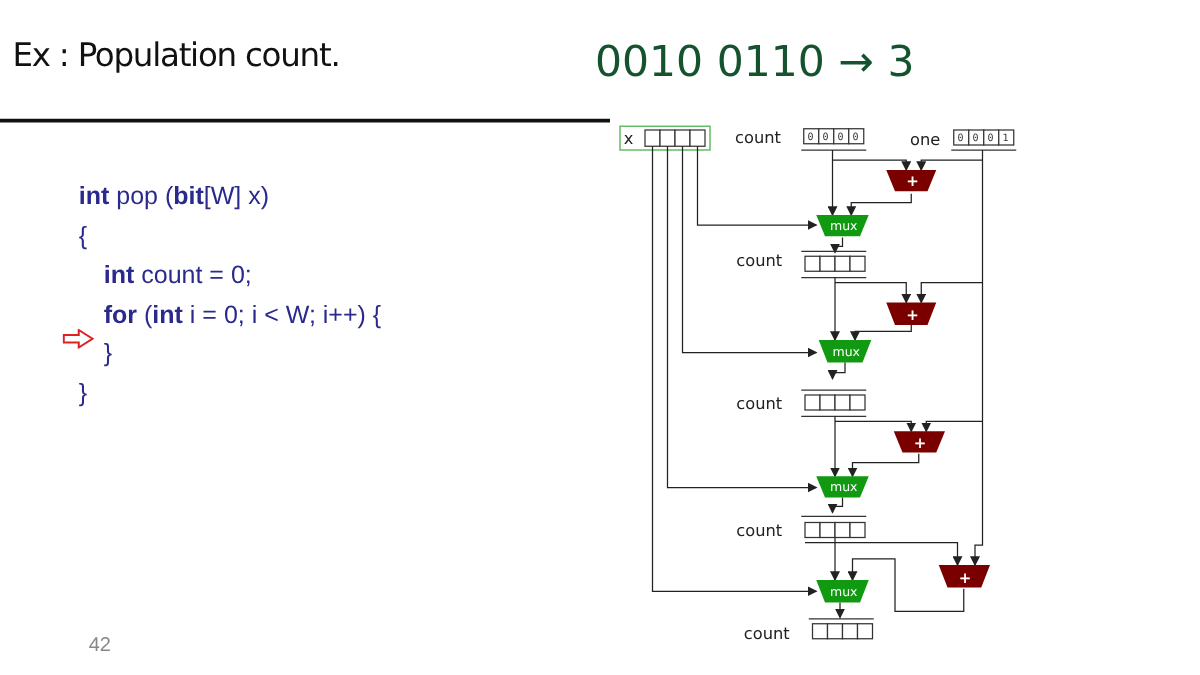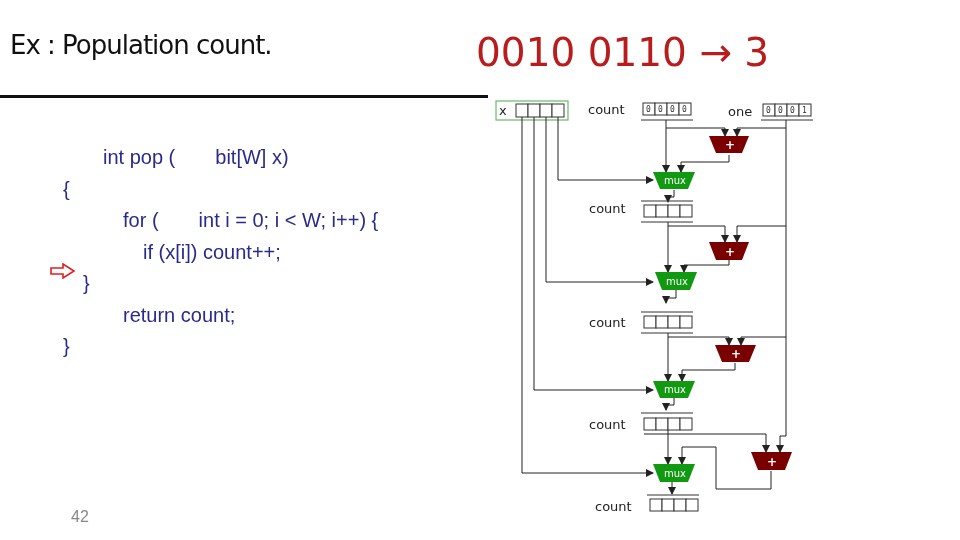--- a/index.html
+++ b/index.html
@@ -1,46 +1,45 @@
 <!DOCTYPE html>
 <html><head>
 <meta charset="utf-8">
 <style>
   html, body { margin:0; padding:0; background:#ffffff; }
   body { width:960px; height:540px; position:relative; overflow:hidden; font-family:"DejaVu Sans", sans-serif; }
   .title { position:absolute; left:10px; top:30px; font-family:"DejaVu Sans", sans-serif; font-size:26px; color:#111; letter-spacing:-1px; white-space:nowrap; }
-  .title-right { position:absolute; left:476px; top:30px; font-family:"DejaVu Sans", sans-serif; font-size:39px; color:#b91c1c; white-space:nowrap; }
+  .title-right { position:absolute; left:476px; top:30px; font-family:"DejaVu Sans", sans-serif; font-size:34px; color:#14532d; white-space:nowrap; }
   .rule { position:absolute; left:0; top:95px; width:488px; height:3px; background:#111; }
   .code { position:absolute; left:63px; top:142px; font-family:"Liberation Sans", sans-serif; font-size:20px; color:#2a2a8c; line-height:31.5px; }
   .code .line { white-space:pre; height:31.5px; }
-  .code b { font-weight:normal;margin-left:40px; }
+  .code b { font-weight:bold; }
   .ind1 { padding-left:20px; }
   .ind2 { padding-left:40px; }
   .arrow { position:absolute; left:50px; top:263px; }
   .pagenum { position:absolute; left:71px; top:508px; font-family:"Liberation Sans", sans-serif; font-size:16px; color:#888; }
   svg.diagram { position:absolute; left:0; top:0; }
   .lbl { font-family:"DejaVu Sans", sans-serif; font-size:13px; fill:#222; }
   .bit { font-family:"DejaVu Sans Mono", monospace; font-size:8px; fill:#333; }
   .gtxt { font-family:"DejaVu Sans", sans-serif; font-size:10px; fill:#fff; }
   .ptxt { font-family:"DejaVu Sans", sans-serif; font-size:12px; font-weight:bold; fill:#fff; }
 </style>
 </head>
 <body>
 
 <div class="title">Ex : Population count.</div>
 <div class="title-right">0010 0110 → 3</div>
 <div class="rule"></div>
 
 <div class="code">
   <div class="line"><b>int</b><span> pop (</span><b>bit</b><span>[W] x)</span></div>
   <div class="line"><span>{</span></div>
+  <div class="line ind1"><b>int</b><span> count = 0;</span></div>
   <div class="line ind1"><b>for</b><span> (</span><b>int</b><span> i = 0; i &lt; W; i++) {</span></div>
-  <div class="line ind2"><b>if</b><span> (x[i]) count++;</span></div>
   <div class="line ind1"><span>}</span></div>
-  <div class="line ind1"><b>return</b><span> count;</span></div>
   <div class="line"><span>}</span></div>
 </div>
 
 <svg class="arrow" width="26" height="16">
   <path d="M1,5 H13 V1 L24,8 L13,15 V11 H1 Z" fill="none" stroke="#e02020" stroke-width="1.6"></path>
 </svg>
 
 <div class="pagenum">42</div>
 
 <svg class="diagram" width="960" height="540">

